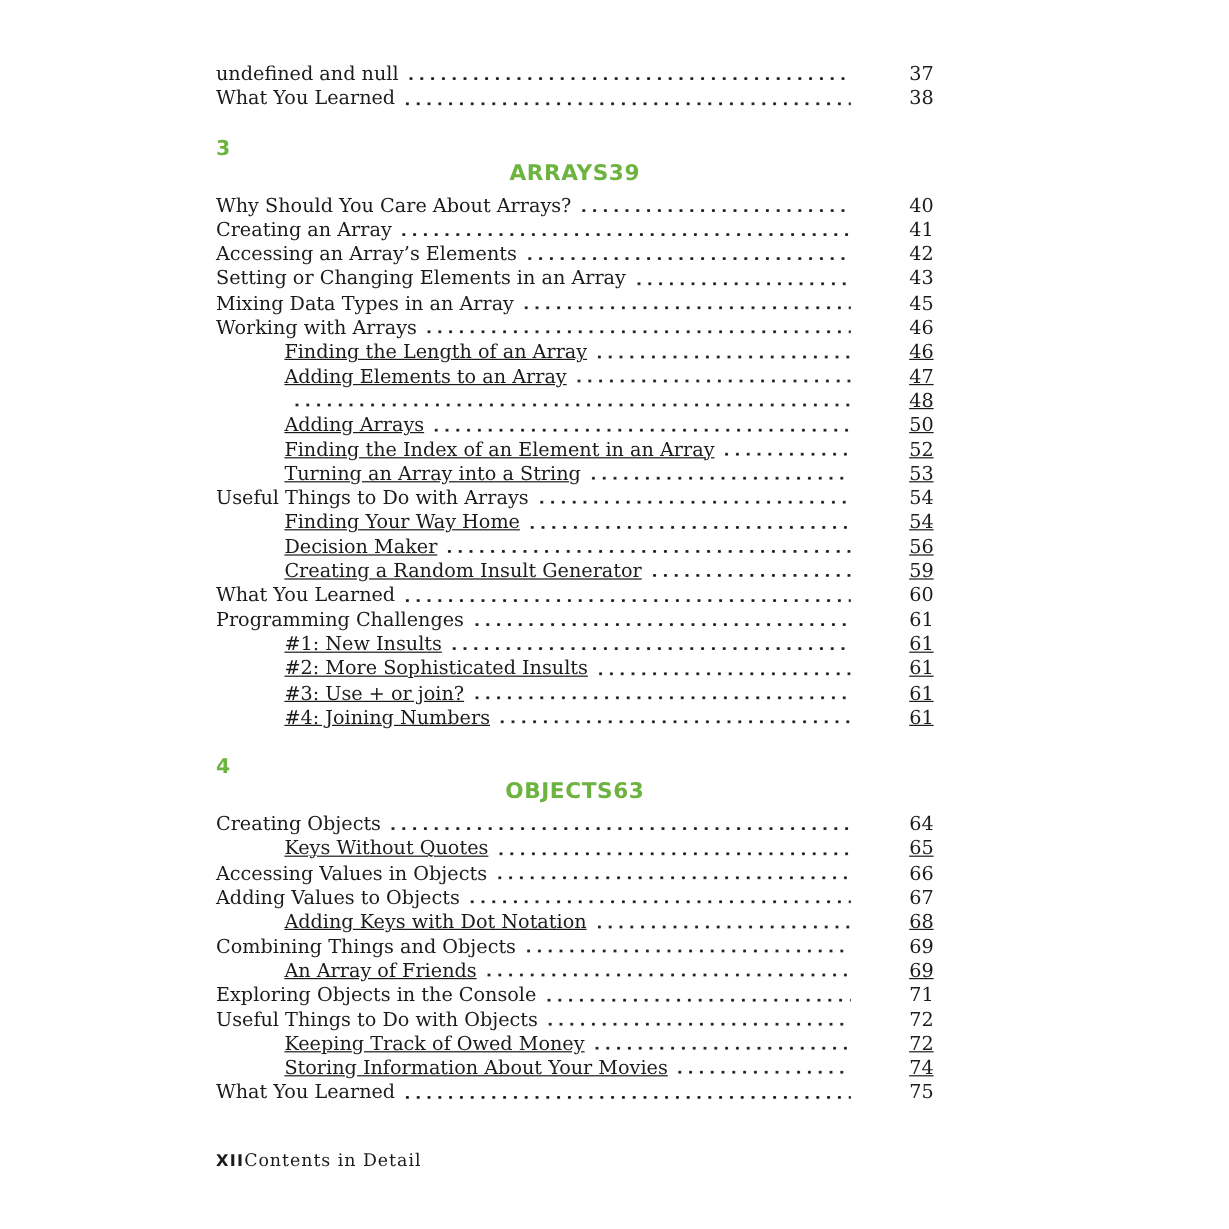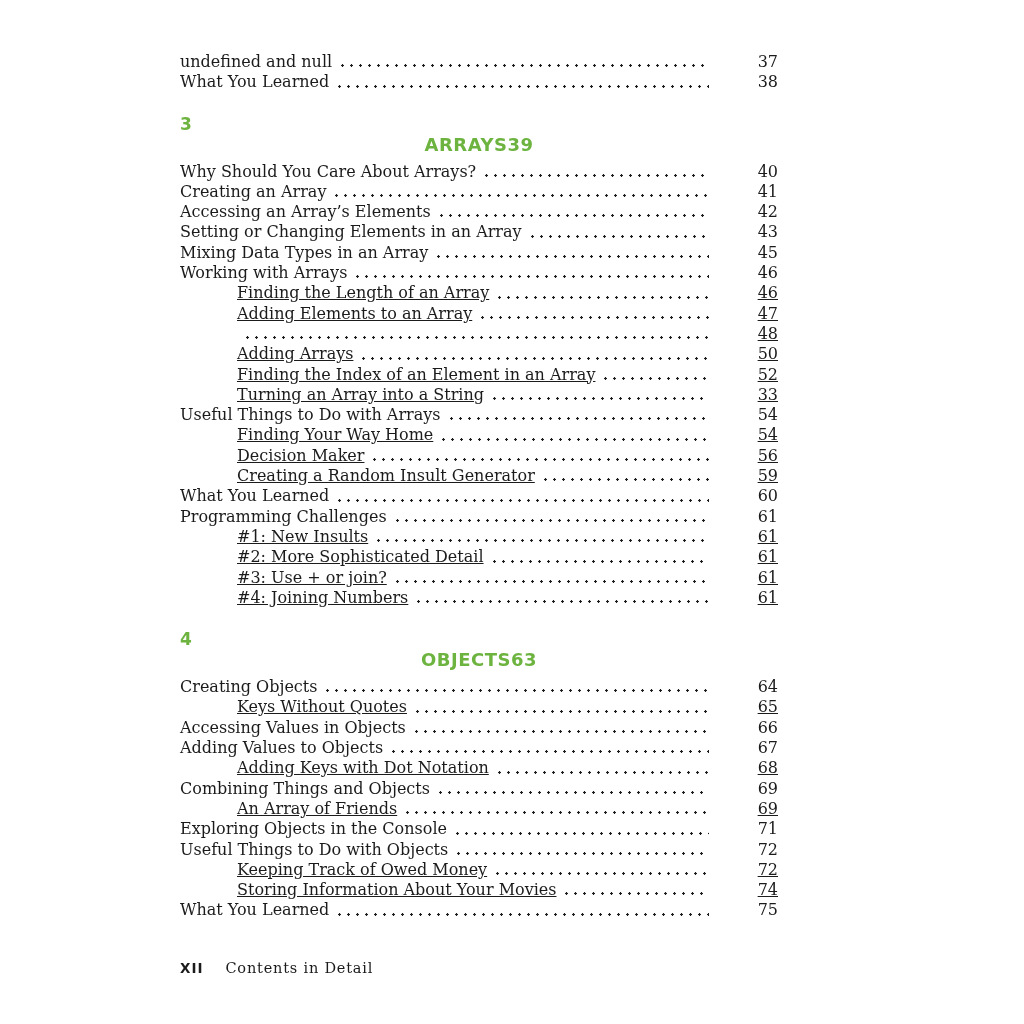--- a/index.html
+++ b/index.html
@@ -64,21 +64,20 @@
     line-height: 21px;
     letter-spacing: 0.5px;
   }
   
   .footer {
     position: absolute;
     left: 180px;
     top: 960px;
     display: flex;
     align-items: baseline;
-    gap: 22px;
   }
   .folio {
     font-family: "DejaVu Sans", sans-serif;
     font-weight: bold;
     font-size: 13.5px;
     letter-spacing: 1px;
   }
   .running-head {
     font-family: "DejaVu Serif", serif;
     font-size: 14.5px;
@@ -162,21 +161,21 @@
             <span class="pagenum">50</span>
           </div>
           <div class="row indent-1">
             <span class="label">Finding the Index of an Element in an Array </span>
             <span class="leader"></span>
             <span class="pagenum">52</span>
           </div>
           <div class="row indent-1">
             <span class="label">Turning an Array into a String</span>
             <span class="leader"></span>
-            <span class="pagenum">33</span>
+            <span class="pagenum">53</span>
           </div>
           <div class="row indent-0">
             <span class="label">Useful Things to Do with Arrays</span>
             <span class="leader"></span>
             <span class="pagenum">54</span>
           </div>
           <div class="row indent-1">
             <span class="label">Finding Your Way Home</span>
             <span class="leader"></span>
             <span class="pagenum">54</span>
@@ -200,21 +199,21 @@
             <span class="label">Programming Challenges</span>
             <span class="leader"></span>
             <span class="pagenum">61</span>
           </div>
           <div class="row indent-1">
             <span class="label">#1: New Insults</span>
             <span class="leader"></span>
             <span class="pagenum">61</span>
           </div>
           <div class="row indent-1">
-            <span class="label">#2: More Sophisticated Detail</span>
+            <span class="label">#2: More Sophisticated Insults</span>
             <span class="leader"></span>
             <span class="pagenum">61</span>
           </div>
           <div class="row indent-1">
             <span class="label">#3: Use + or join?</span>
             <span class="leader"></span>
             <span class="pagenum">61</span>
           </div>
           <div class="row indent-1">
             <span class="label">#4: Joining Numbers</span>

